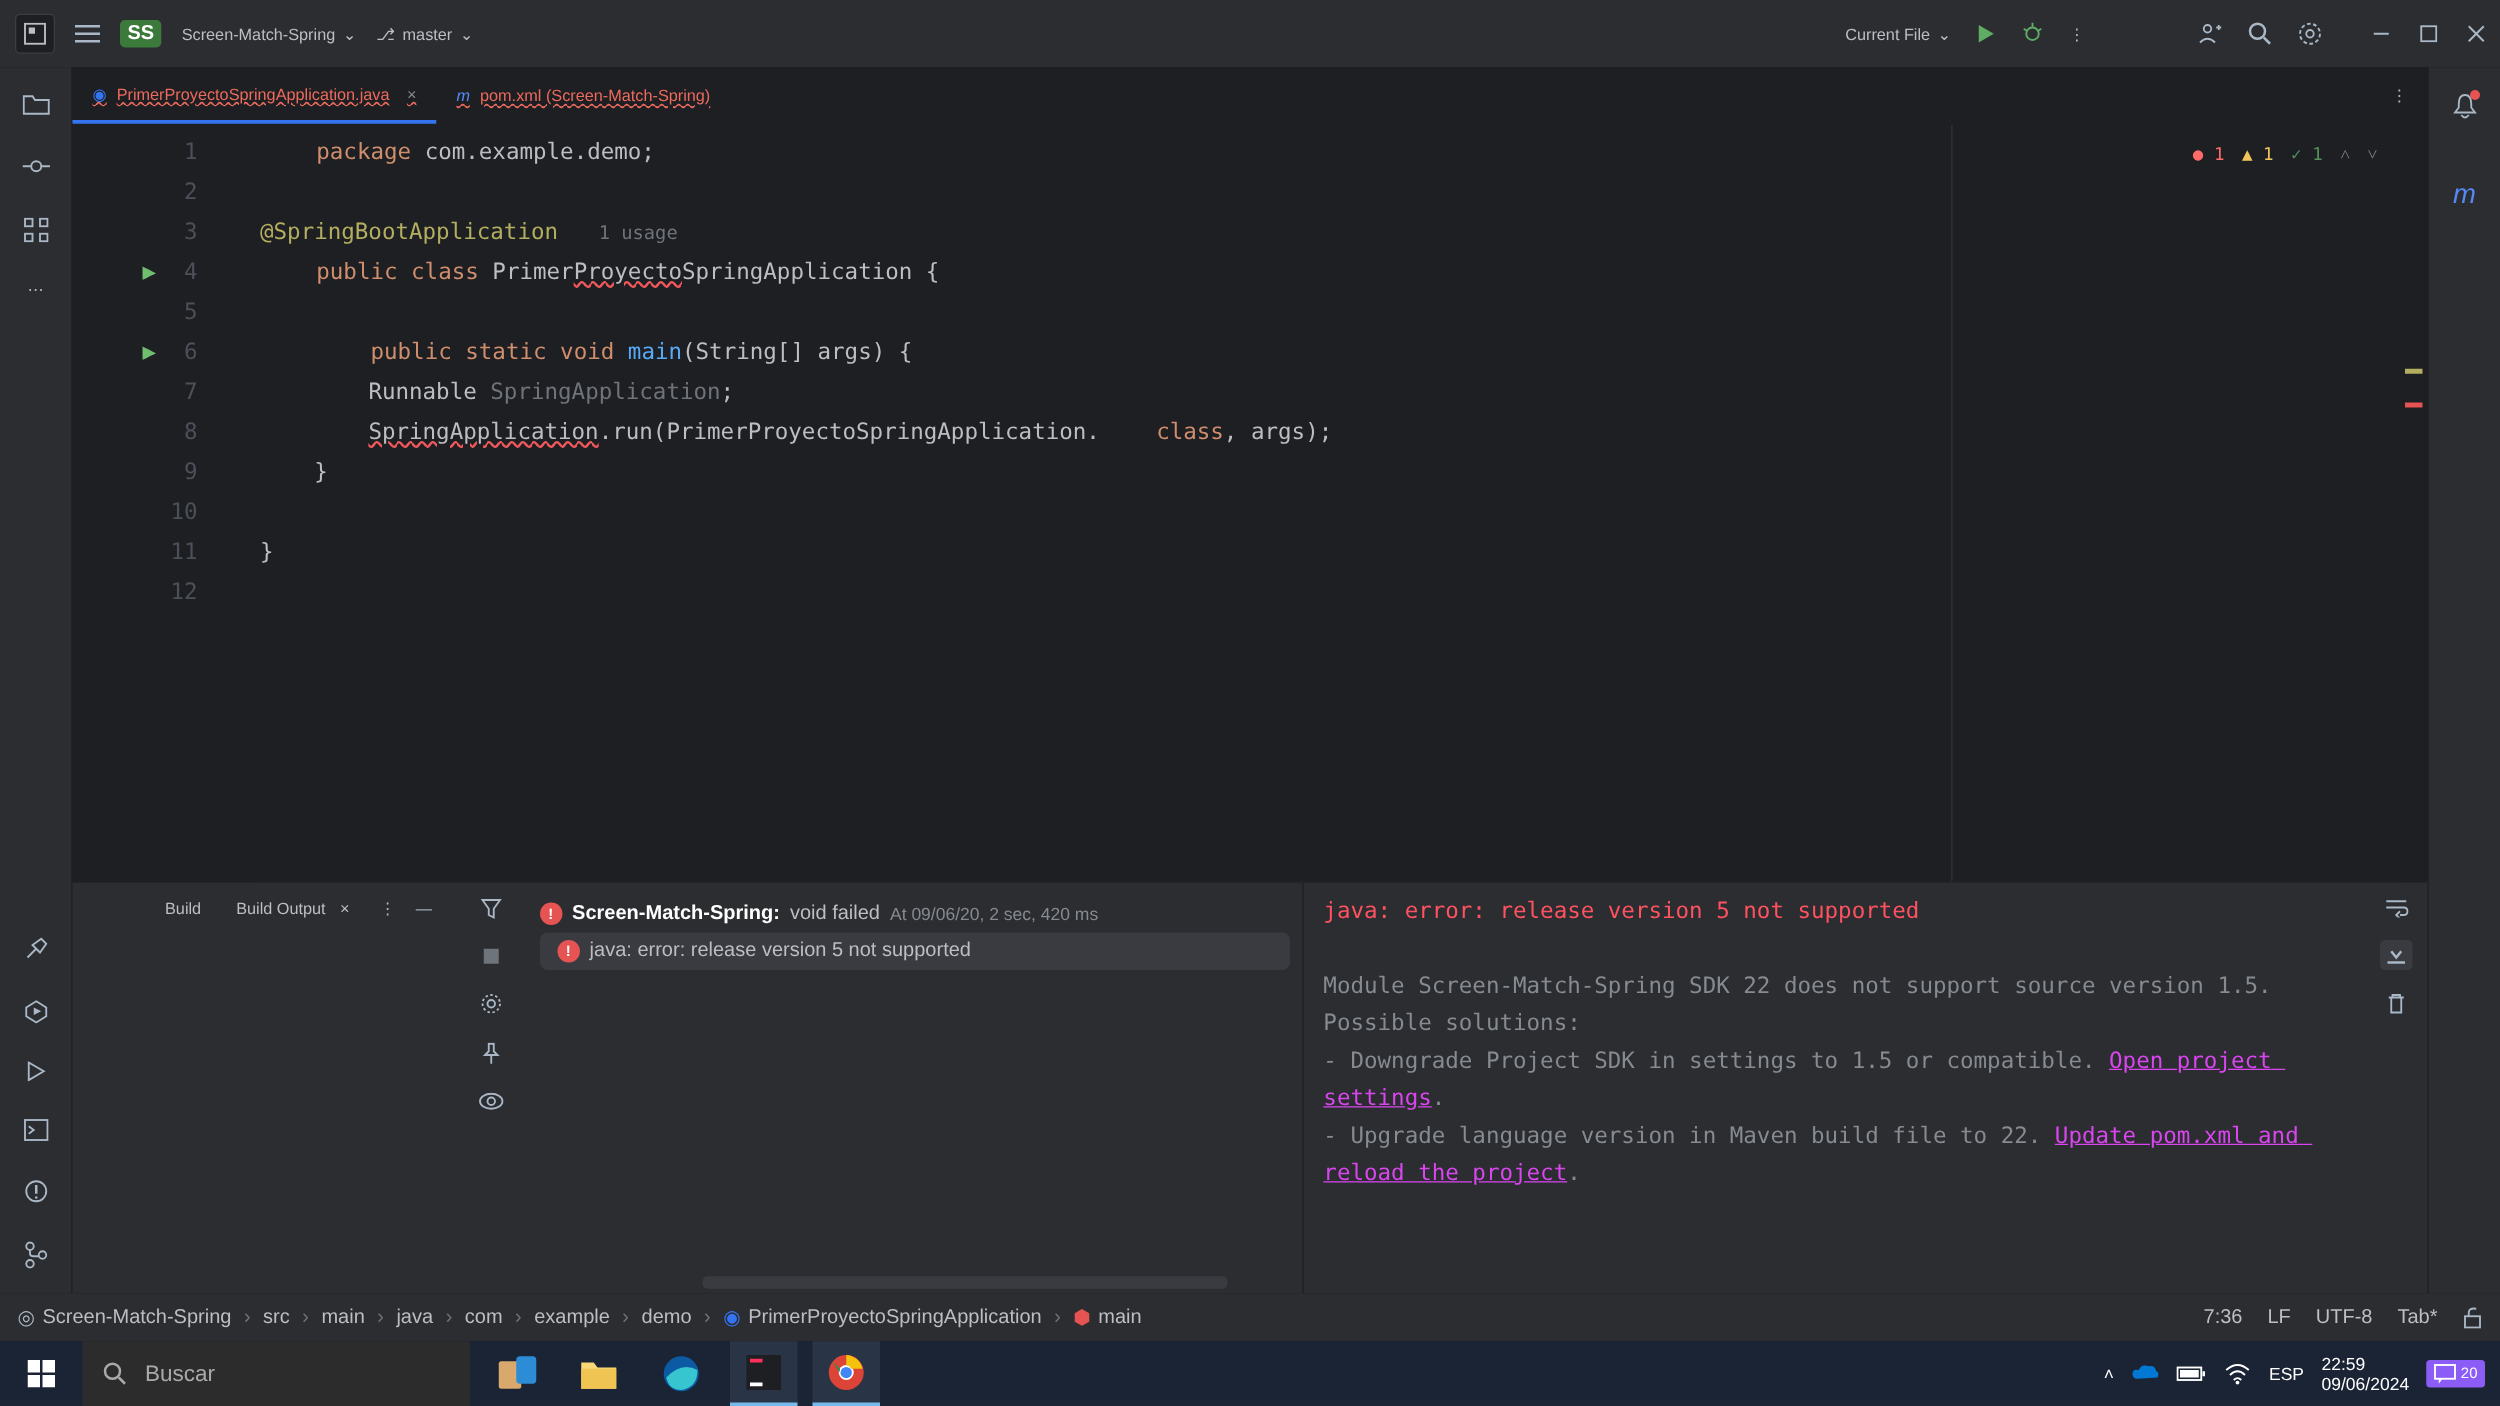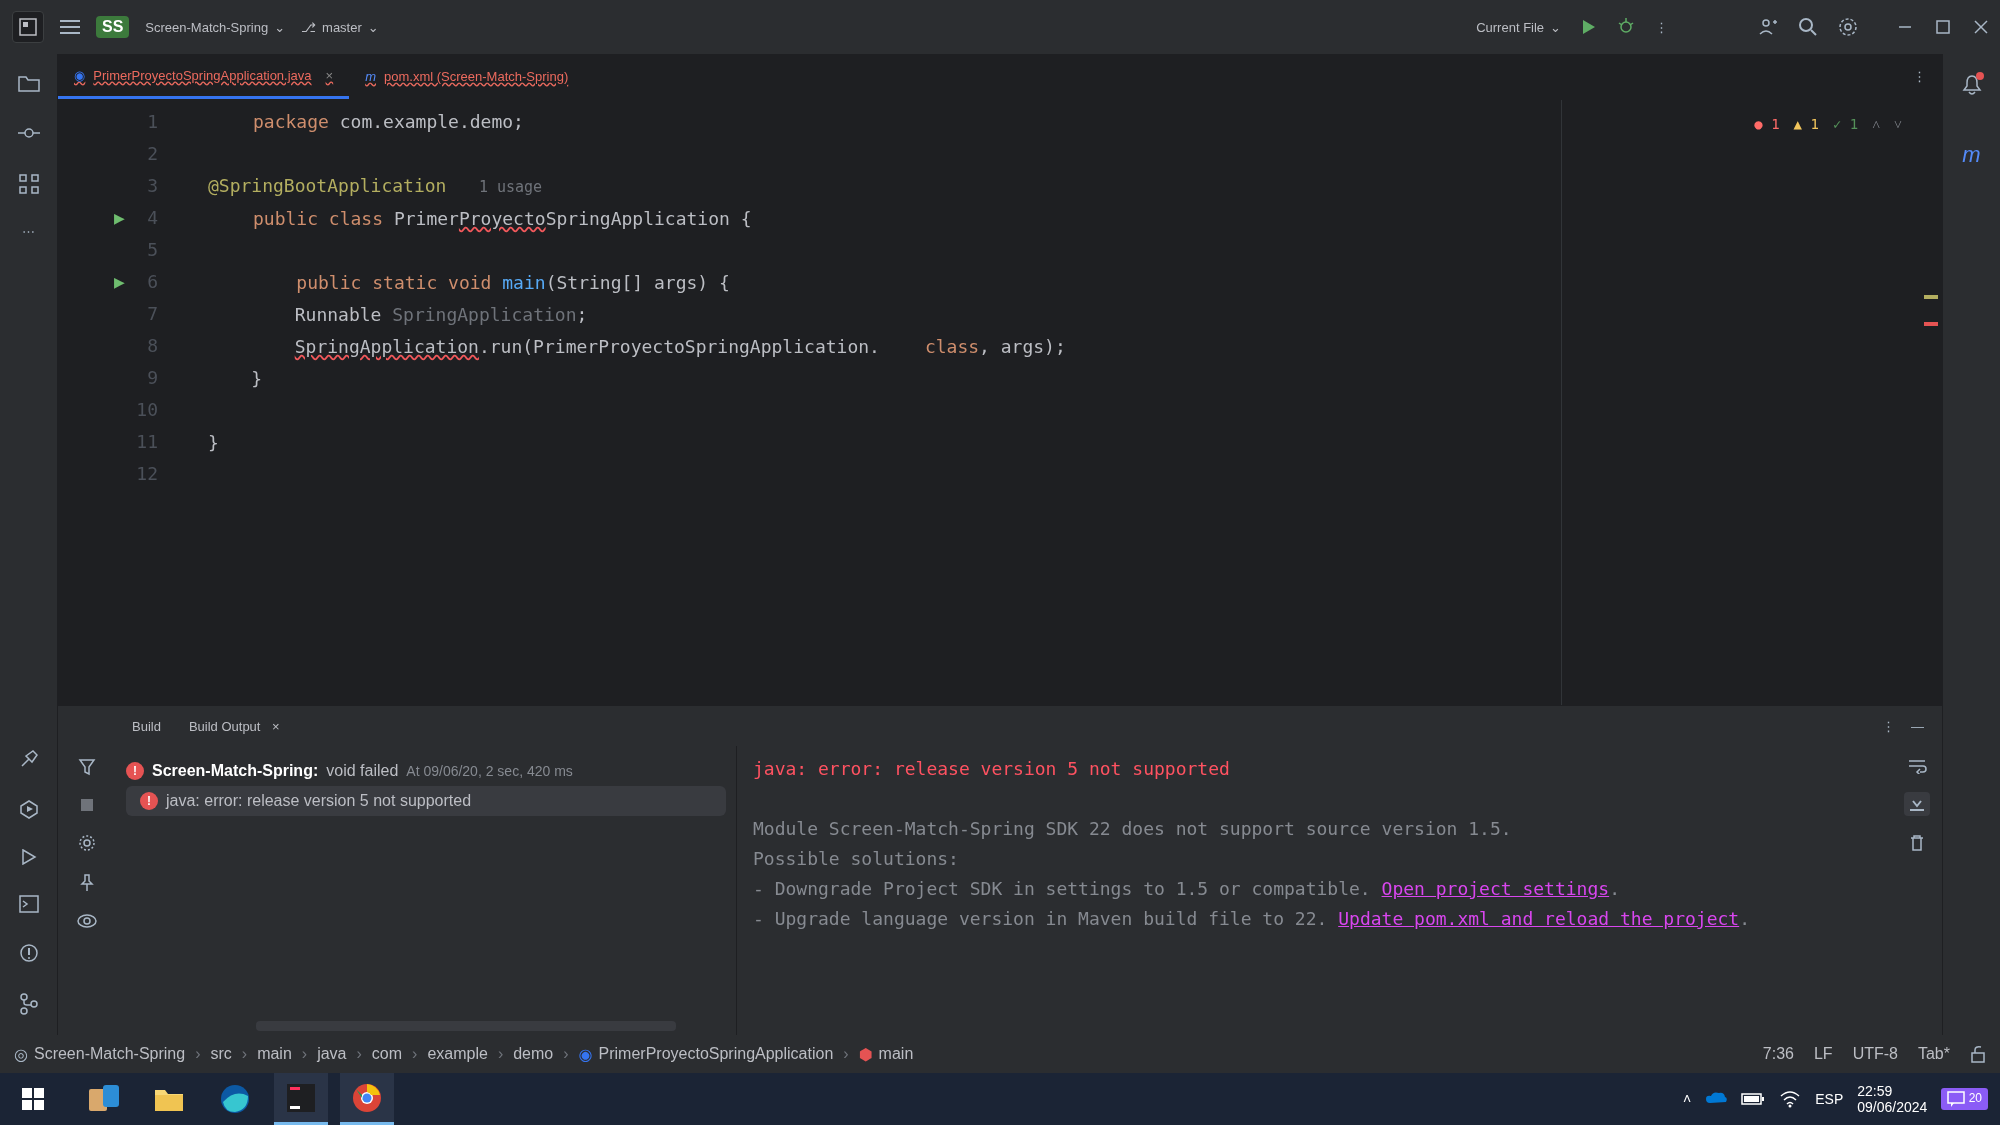--- a/index.html
+++ b/index.html
@@ -169,21 +169,21 @@
   width: 1px;
   height: 100%;
   background: #313438;
 }
 
 .bottom-panel {
   height: 330px;
   background: #2b2d30;
   border-top: 1px solid #1e1f22;
   display: flex;
-  flex-direction: column;
+  flex-direction: row;
 }
 .bottom-tabs {
   display: flex;
   align-items: center;
   height: 40px;
   padding-left: 70px;
   gap: 20px;
 }
 .bottom-tab { color: #bcbec4; padding: 6px 4px; cursor: pointer; }
 .bottom-tabs-right { margin-left: auto; display: flex; gap: 16px; padding-right: 18px; }
@@ -668,20 +668,27 @@
 
 <div class="taskbar">
   <div class="win-start">
     <svg width="22" height="22">
         <rect x="0" y="0" width="10" height="10" fill="#fff"></rect>
         <rect x="12" y="0" width="10" height="10" fill="#fff"></rect>
         <rect x="0" y="12" width="10" height="10" fill="#fff"></rect>
         <rect x="12" y="12" width="10" height="10" fill="#fff"></rect>
       </svg>
   </div>
+  <div class="search-box">
+    <svg width="20" height="20">
+        <circle cx="8" cy="8" r="6" fill="none" stroke="#aaa" stroke-width="2"></circle>
+        <line x1="13" y1="13" x2="18" y2="18" stroke="#aaa" stroke-width="2"></line>
+      </svg>
+    <span>Buscar</span>
+  </div>
   <div class="task-icons">
     <div class="task-icon">
       <svg width="36" height="36">
           <rect x="4" y="8" width="18" height="22" rx="2" fill="#d9a86c"></rect>
           <rect x="18" y="4" width="16" height="22" rx="3" fill="#2c8dd6"></rect>
         </svg>
     </div>
     <div class="task-icon">
       <svg width="30" height="26">
           <path d="M1 4 h10 l3 4 h15 v17 h-28 z" fill="#f8d775"></path>

